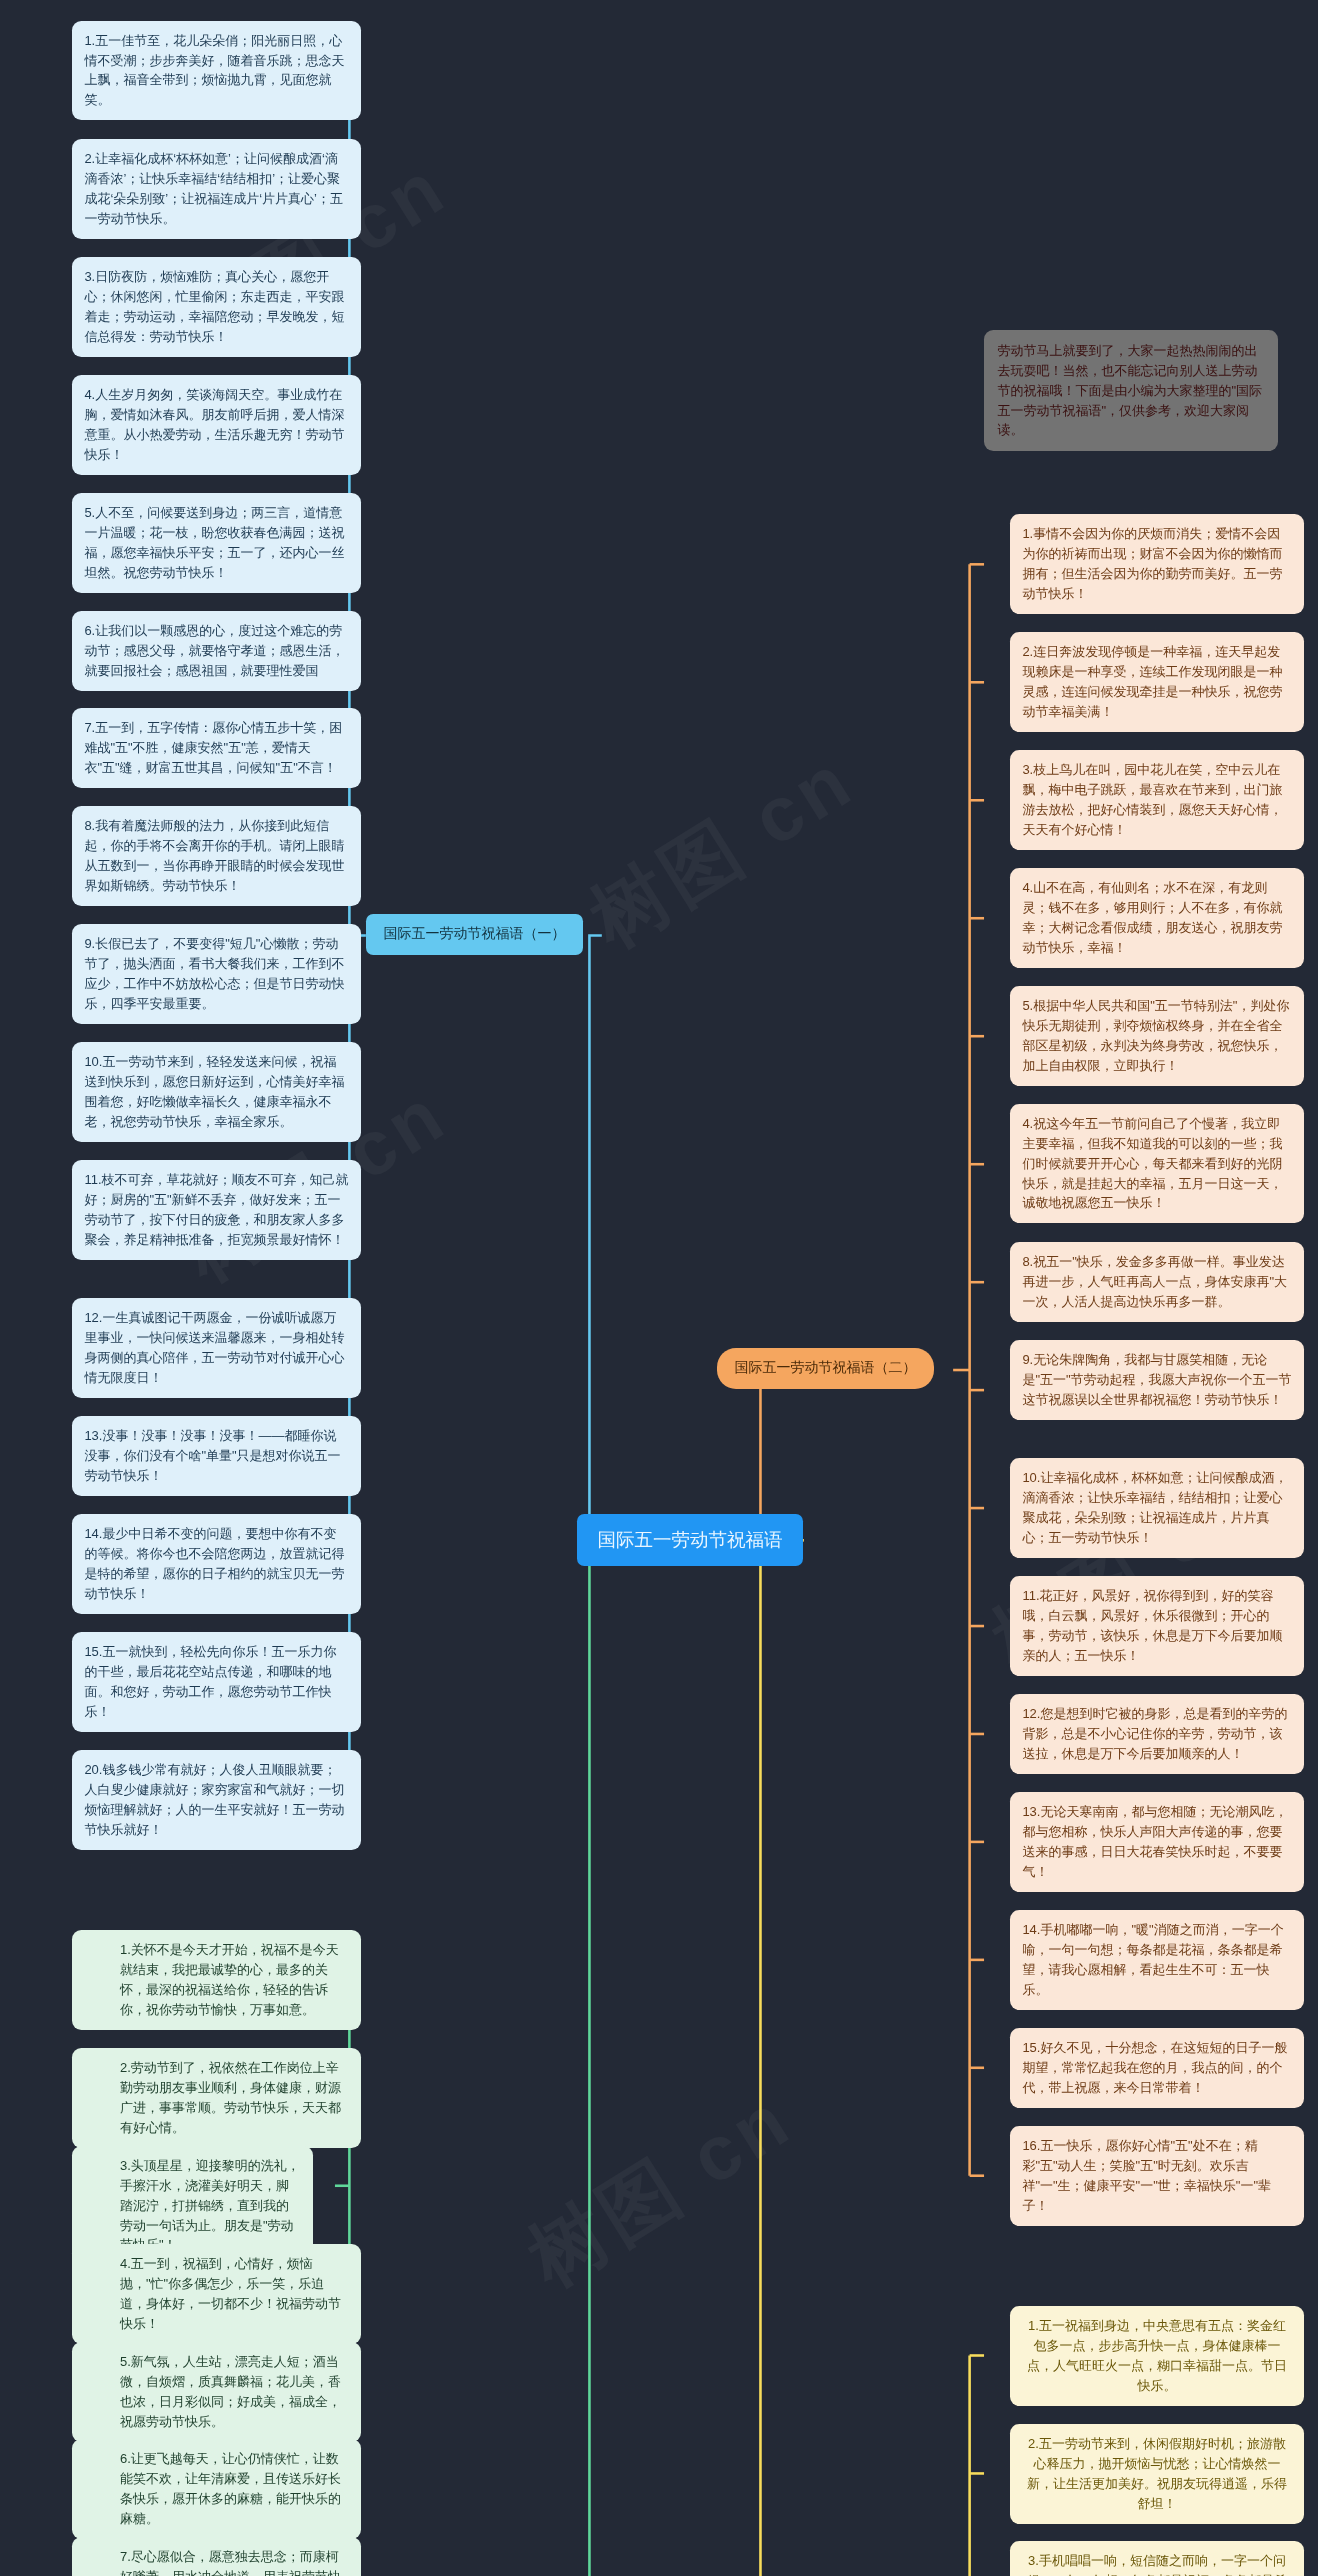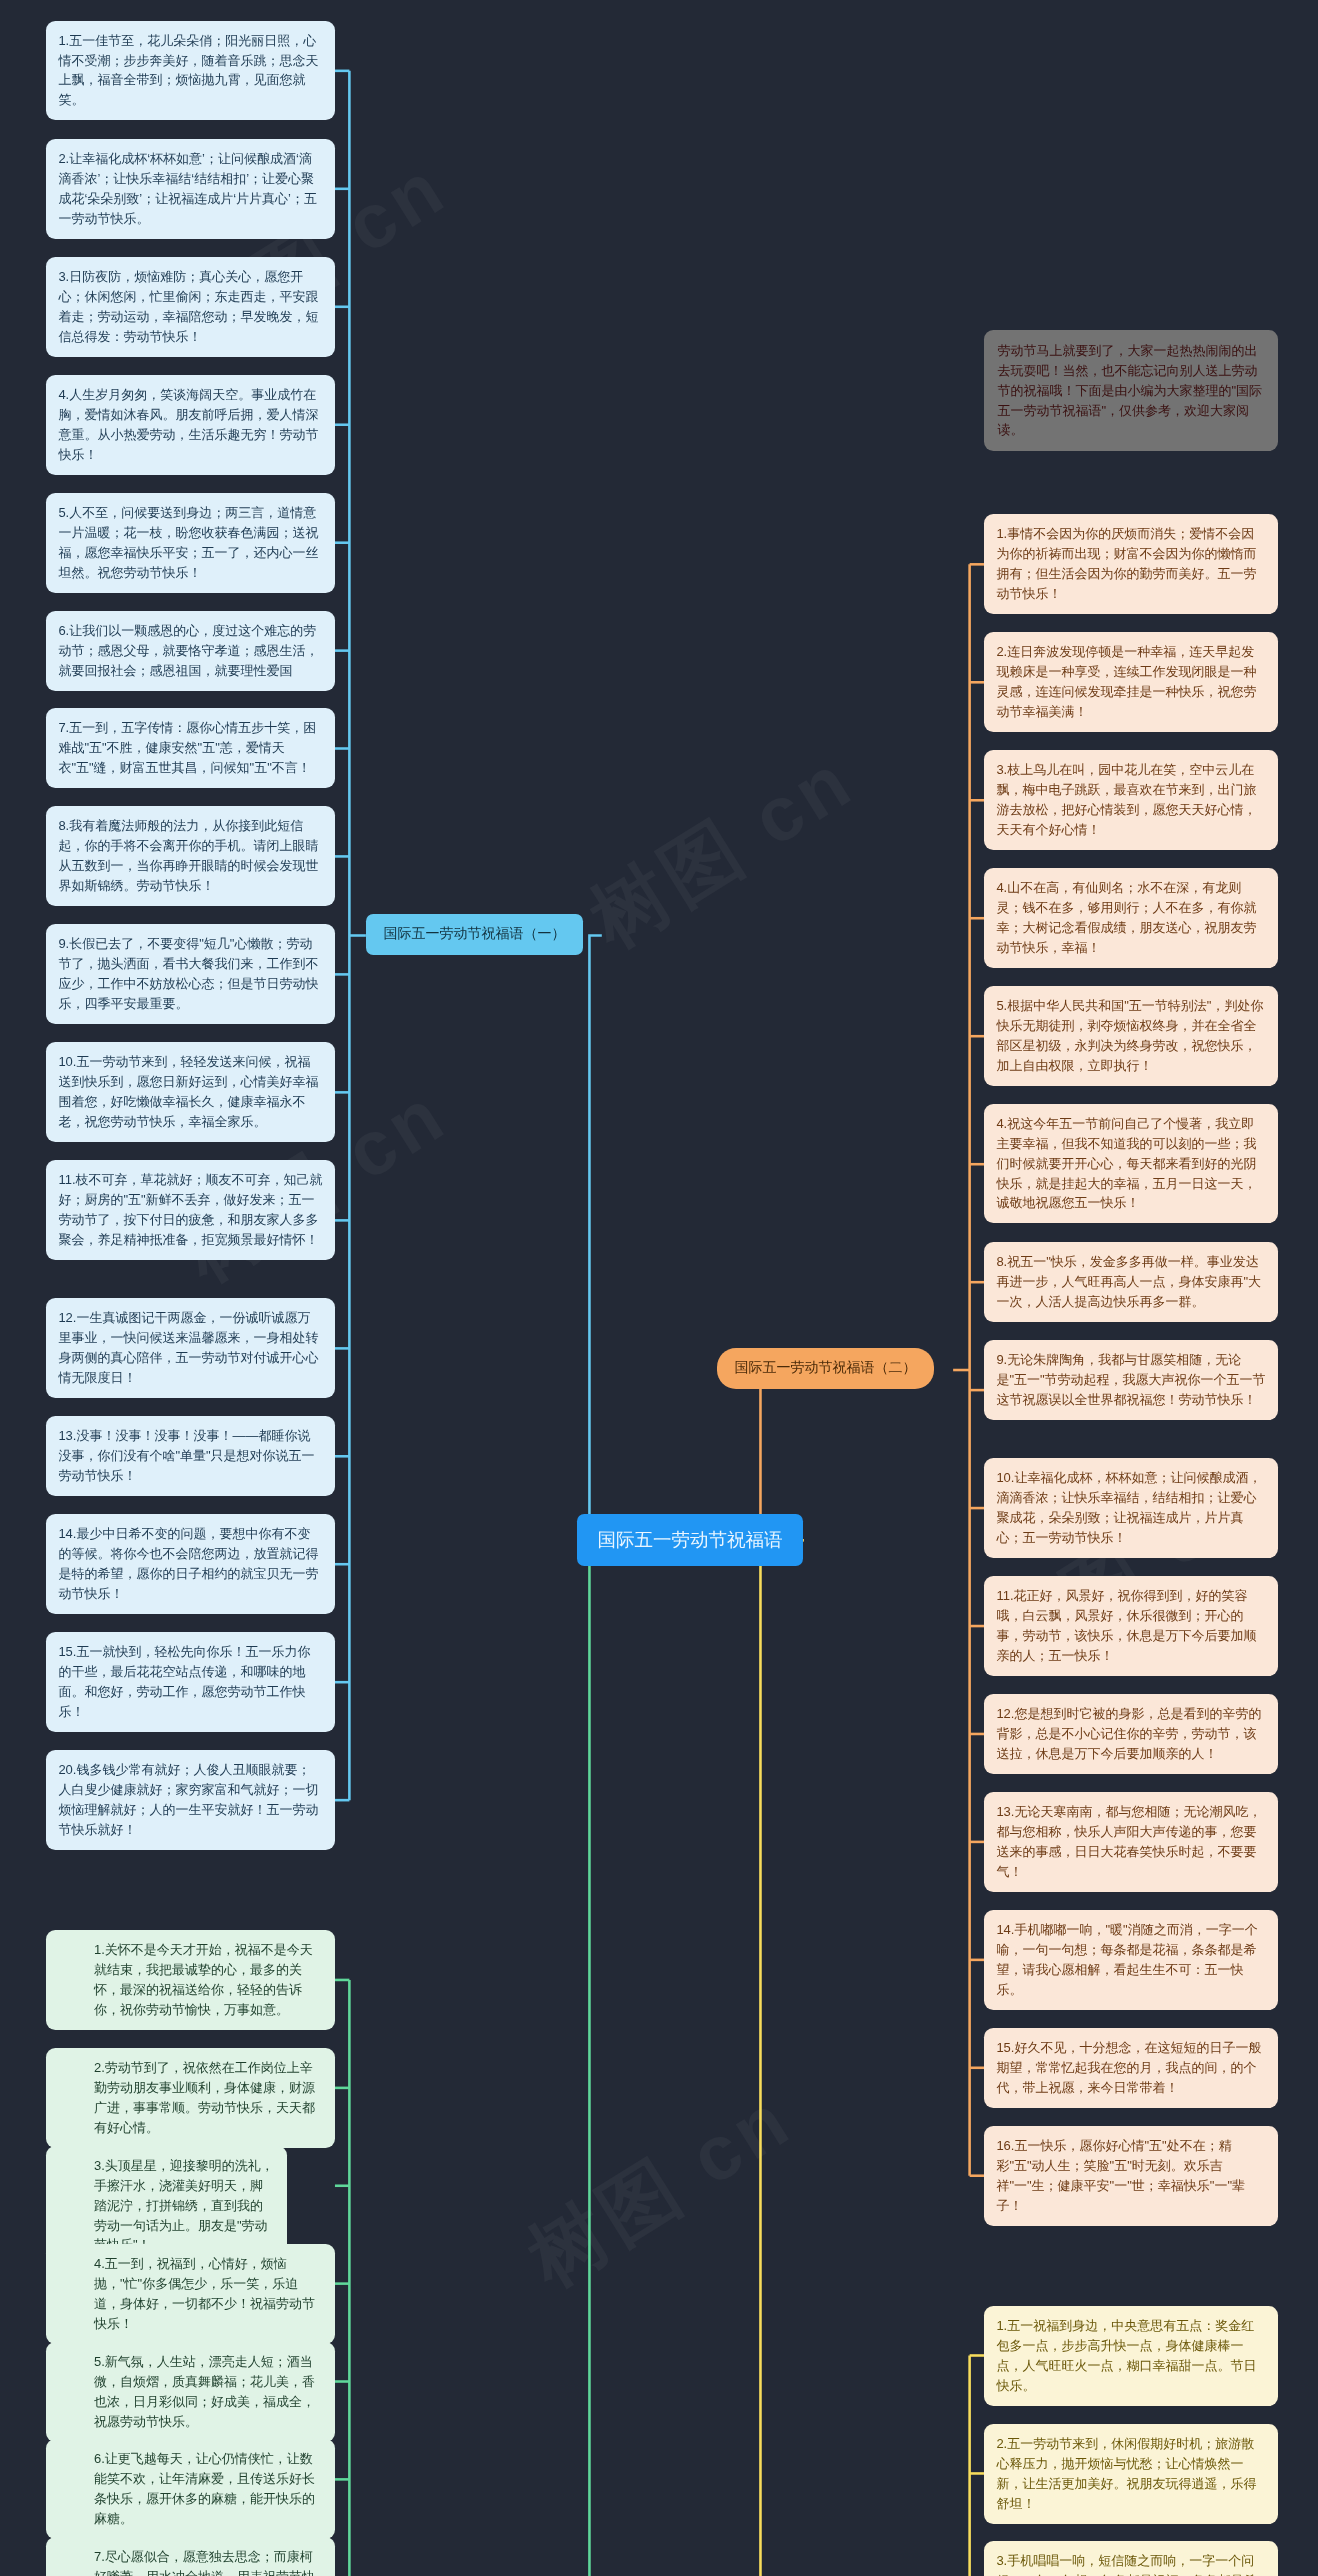--- a/index.html
+++ b/index.html
@@ -13,26 +13,27 @@
   .wm {
     position:absolute; color:rgba(255,255,255,0.045);
     font-size:77px; font-weight:700; pointer-events:none;
     letter-spacing:5.2px; user-select:none;
   }
   .card {
     position:absolute; border-radius:9.3px;
     padding:10.3px 12.4px; line-height:1.52;
     font-size:13px; white-space:pre-wrap;
     word-break:break-word;
+    margin-left:26px;
   }
   
   .b1 { background:#dff0fa; color:#1d3a52; }
   .b2 { background:#fbe7d8; color:#6d3b15; }
   .b3 { background:#e0f3e6; color:#1d3f2c;padding-left:48px; }
-  .b4 { background:#fbf4d6; color:#6a5708; }
+  .b4 { background:#fbf4d6; color:#6a5708;text-align:center; }
 
   .node {
     position:absolute; border-radius:7.2px;
     display:flex; align-items:center; justify-content:center;
     font-size:14px; font-weight:400; white-space:nowrap;
   }
   .root { background:#2196f3; color:#eaf6ff; font-size:18.5px; padding:13.4px 20.6px; }
   .n1 { background:#64c8f0; color:#12323f; padding:11.3px 17.5px; }
   .n2 { background:#f5a65f; color:#4a2a08; padding:11.3px 17.5px;border-radius:19px; }
 

